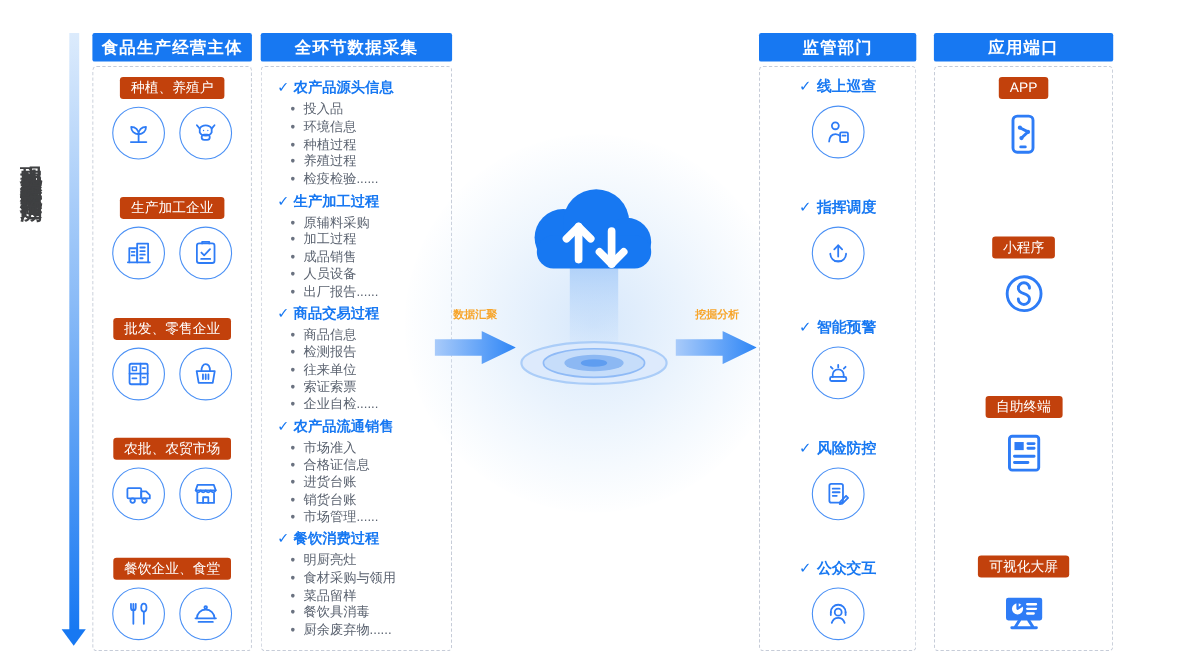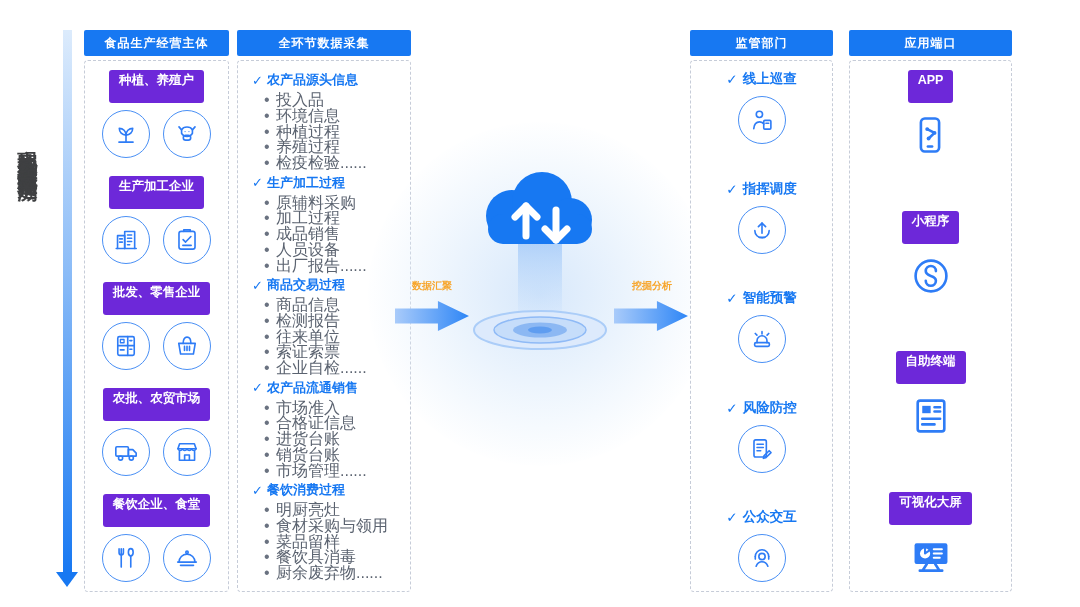--- a/index.html
+++ b/index.html
@@ -2,37 +2,37 @@
 <html><head>
 <meta charset="utf-8">
 <style>
 *{margin:0;padding:0;box-sizing:border-box}
 html,body{width:1080px;height:607px}
 body{font-family:"Liberation Sans","DejaVu Sans",sans-serif;background:#fff}
 .stage{position:relative;width:1080px;height:607px;background:#fff;overflow:hidden}
 .slogan{position:absolute;left:15px;top:134px;writing-mode:vertical-rl;text-orientation:upright;font-size:20px;font-weight:bold;color:#3f4042;letter-spacing:2px}
 .v-arrow{position:absolute;left:63px;top:30px;width:9px;height:544px;background:linear-gradient(180deg,#dcebfc 0%,#8abbf7 45%,#1778f2 100%)}
 .v-arrow-head{position:absolute;left:56px;top:572px;width:0;height:0;border-left:11px solid transparent;border-right:11px solid transparent;border-top:15px solid #1778f2}
-.col-header{position:absolute;top:30px;height:26px;background:#1778f2;color:#fff;font-weight:bold;font-size:12px;display:flex;align-items:center;justify-content:center;border-radius:2px;letter-spacing:1px}
+.col-header{position:absolute;top:30px;height:26px;background:#1778f2;color:#fff;font-weight:bold;font-size:15px;display:flex;align-items:center;justify-content:center;border-radius:2px;letter-spacing:1px}
 .dash-box{position:absolute;top:60px;height:532px;border:1px dashed #c6ccd8;border-radius:4px;background:#fff}
 .h1,.box1{left:84px;width:145px}
 .h2,.box2{left:237px;width:174px}
 .h3,.box3{left:690px;width:143px}
 .h4,.box4{left:849px;width:163px}
 .box1,.box3,.box4{display:flex;flex-direction:column;align-items:center;justify-content:space-between;padding:9px 4px}
 .box2{display:flex;flex-direction:column;justify-content:space-between;padding:10px 8px 10px 14px}
 .entity,.reg-item,.app-item{display:flex;flex-direction:column;align-items:center}
-.pill{background:#6d28d9;color:#fff;font-size:12.5px;font-weight:bold;height:33px;line-height:21px;padding:0 10px;border-radius:3px;white-space:nowrap}
+.pill{background:#c2410c;color:#fff;font-size:12.5px;font-weight:normal;height:20px;line-height:21px;padding:0 10px;border-radius:3px;white-space:nowrap}
 .icon-row{display:flex;gap:13px;margin-top:7px}
 .circle-icon{width:48px;height:48px;border:1.5px solid #4a90f5;border-radius:50%;display:flex;align-items:center;justify-content:center;background:#fff}
 .circle-icon svg{width:26px;height:26px;fill:none;stroke:#2e7cf6;stroke-width:1.5;stroke-linecap:round;stroke-linejoin:round}
 .group-title{color:#1778f2;font-weight:bold;font-size:13px;display:flex;align-items:center;gap:4px;margin-bottom:3px}
 .chk{font-weight:bold;color:#1778f2}
 .group-list{list-style:none;margin-left:22px}
-.group-list li{position:relative;font-size:16px;line-height:15.8px;color:#5b6370;padding-left:2px}
+.group-list li{position:relative;font-size:12px;line-height:15.8px;color:#5b6370;padding-left:2px}
 .group-list li::before{content:"•";position:absolute;left:-10px;color:#6a7280}
 .reg-label{display:flex;align-items:center;gap:5px;color:#1778f2;font-weight:bold;font-size:13.5px;margin-bottom:8px}
 .app-icon{height:50px;display:flex;align-items:center;justify-content:center;margin-top:7px}
 .app-icon svg{width:42px;height:42px;fill:none;stroke:#2e7cf6;stroke-width:1.5;stroke-linecap:round;stroke-linejoin:round}
 .glow{position:absolute;left:368px;top:122px;width:344px;height:344px;border-radius:50%;background:radial-gradient(circle,rgba(205,226,250,.8) 0%,rgba(226,239,252,.5) 45%,rgba(255,255,255,0) 72%)}
 .center-svg{position:absolute;left:418px;top:158px;width:244px;height:200px}
 .flow-label{position:absolute;top:279px;width:80px;text-align:center;color:#f7a52b;font-weight:bold;font-size:10px}
 .fl-left{left:392px}
 .fl-right{left:612px}
 .flow-arrow{position:absolute;top:301px;width:74px;height:30px;background:linear-gradient(90deg,#a9cbfa,#2e86f6);clip-path:polygon(0 25%,58% 25%,58% 0,100% 50%,58% 100%,58% 75%,0 75%)}

